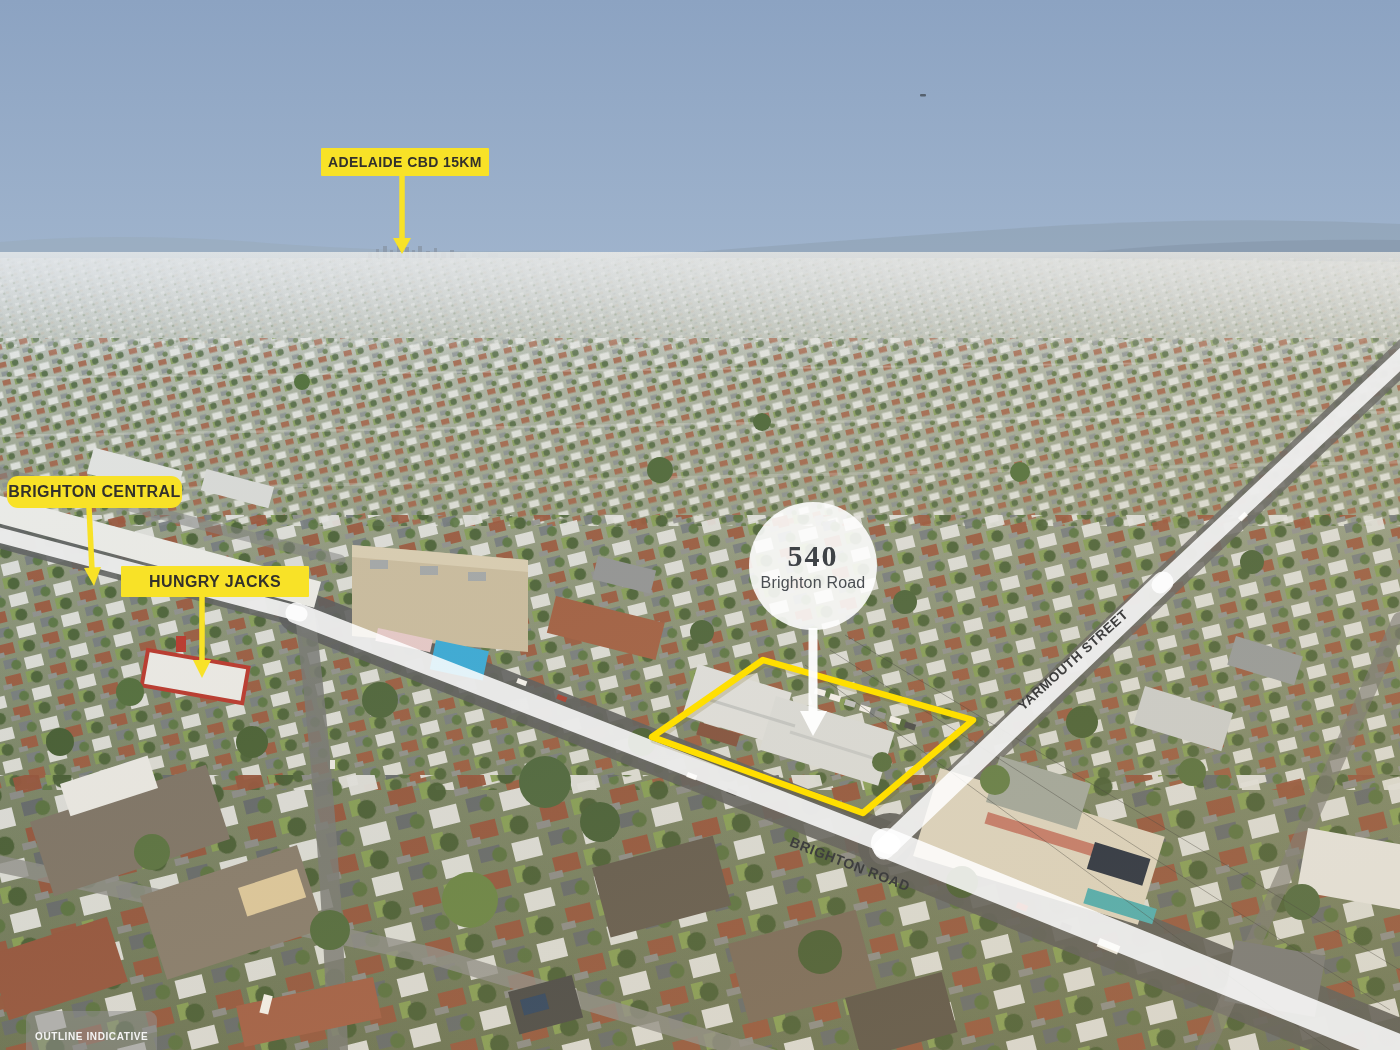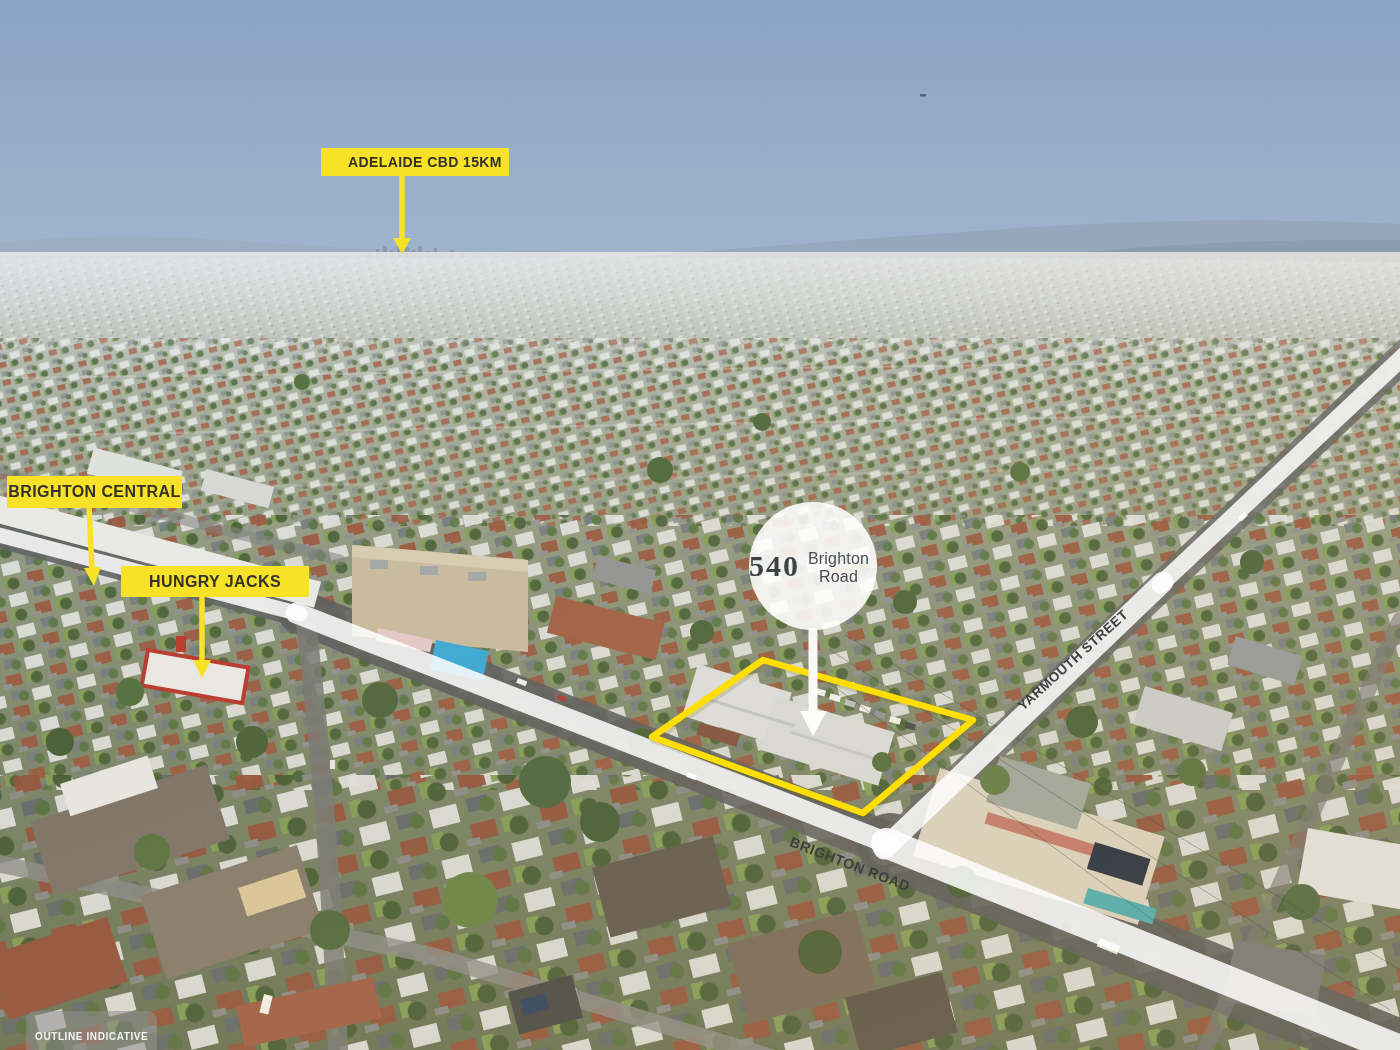--- a/index.html
+++ b/index.html
@@ -9,26 +9,26 @@
     background:linear-gradient(#8CA3C2,#A9BCD2 38%,#C6D0DB 62%,#DDE2E6 100%);
   }
   .scene svg{position:absolute;left:0;top:0;}
   .layer-bg{z-index:0;}
   .layer-overlay{z-index:2;}
   .callout{
     position:absolute;z-index:3;background:#F8E227;color:#33312B;
     font-weight:700;letter-spacing:.4px;display:flex;align-items:center;justify-content:center;
     white-space:nowrap;border-radius:1px;
   }
-  .callout.adelaide{left:321px;top:148px;width:168px;height:28px;font-size:14px;padding-left:20px;}
-  .callout.central{left:7px;top:476px;width:175px;height:32px;font-size:16px;}
+  .callout.adelaide{left:321px;top:148px;width:168px;height:28px;font-size:14px;}
+  .callout.central{left:7px;top:476px;width:175px;height:32px;font-size:16px;border-radius:11px;}
   .callout.hungry{left:121px;top:566px;width:188px;height:31px;font-size:16px;}
   .badge{
     position:absolute;z-index:3;left:749px;top:502px;width:128px;height:128px;border-radius:50%;
-    background:rgba(255,255,255,.88);display:flex;align-items:center;justify-content:center;
+    background:rgba(255,255,255,.88);display:flex;flex-direction:column;align-items:center;justify-content:center;
     text-align:center;
   }
   .badge .num{
     font-family:"Liberation Serif",serif;font-weight:600;font-size:30px;letter-spacing:2px;
     color:#3F4347;line-height:1.05;
   }
   .badge .street{font-size:16px;color:#4A4E52;margin-top:3px;letter-spacing:.2px;}
   .road-label{
     position:absolute;z-index:3;color:#3E3E3E;font-weight:700;white-space:nowrap;letter-spacing:.6px;
   }

